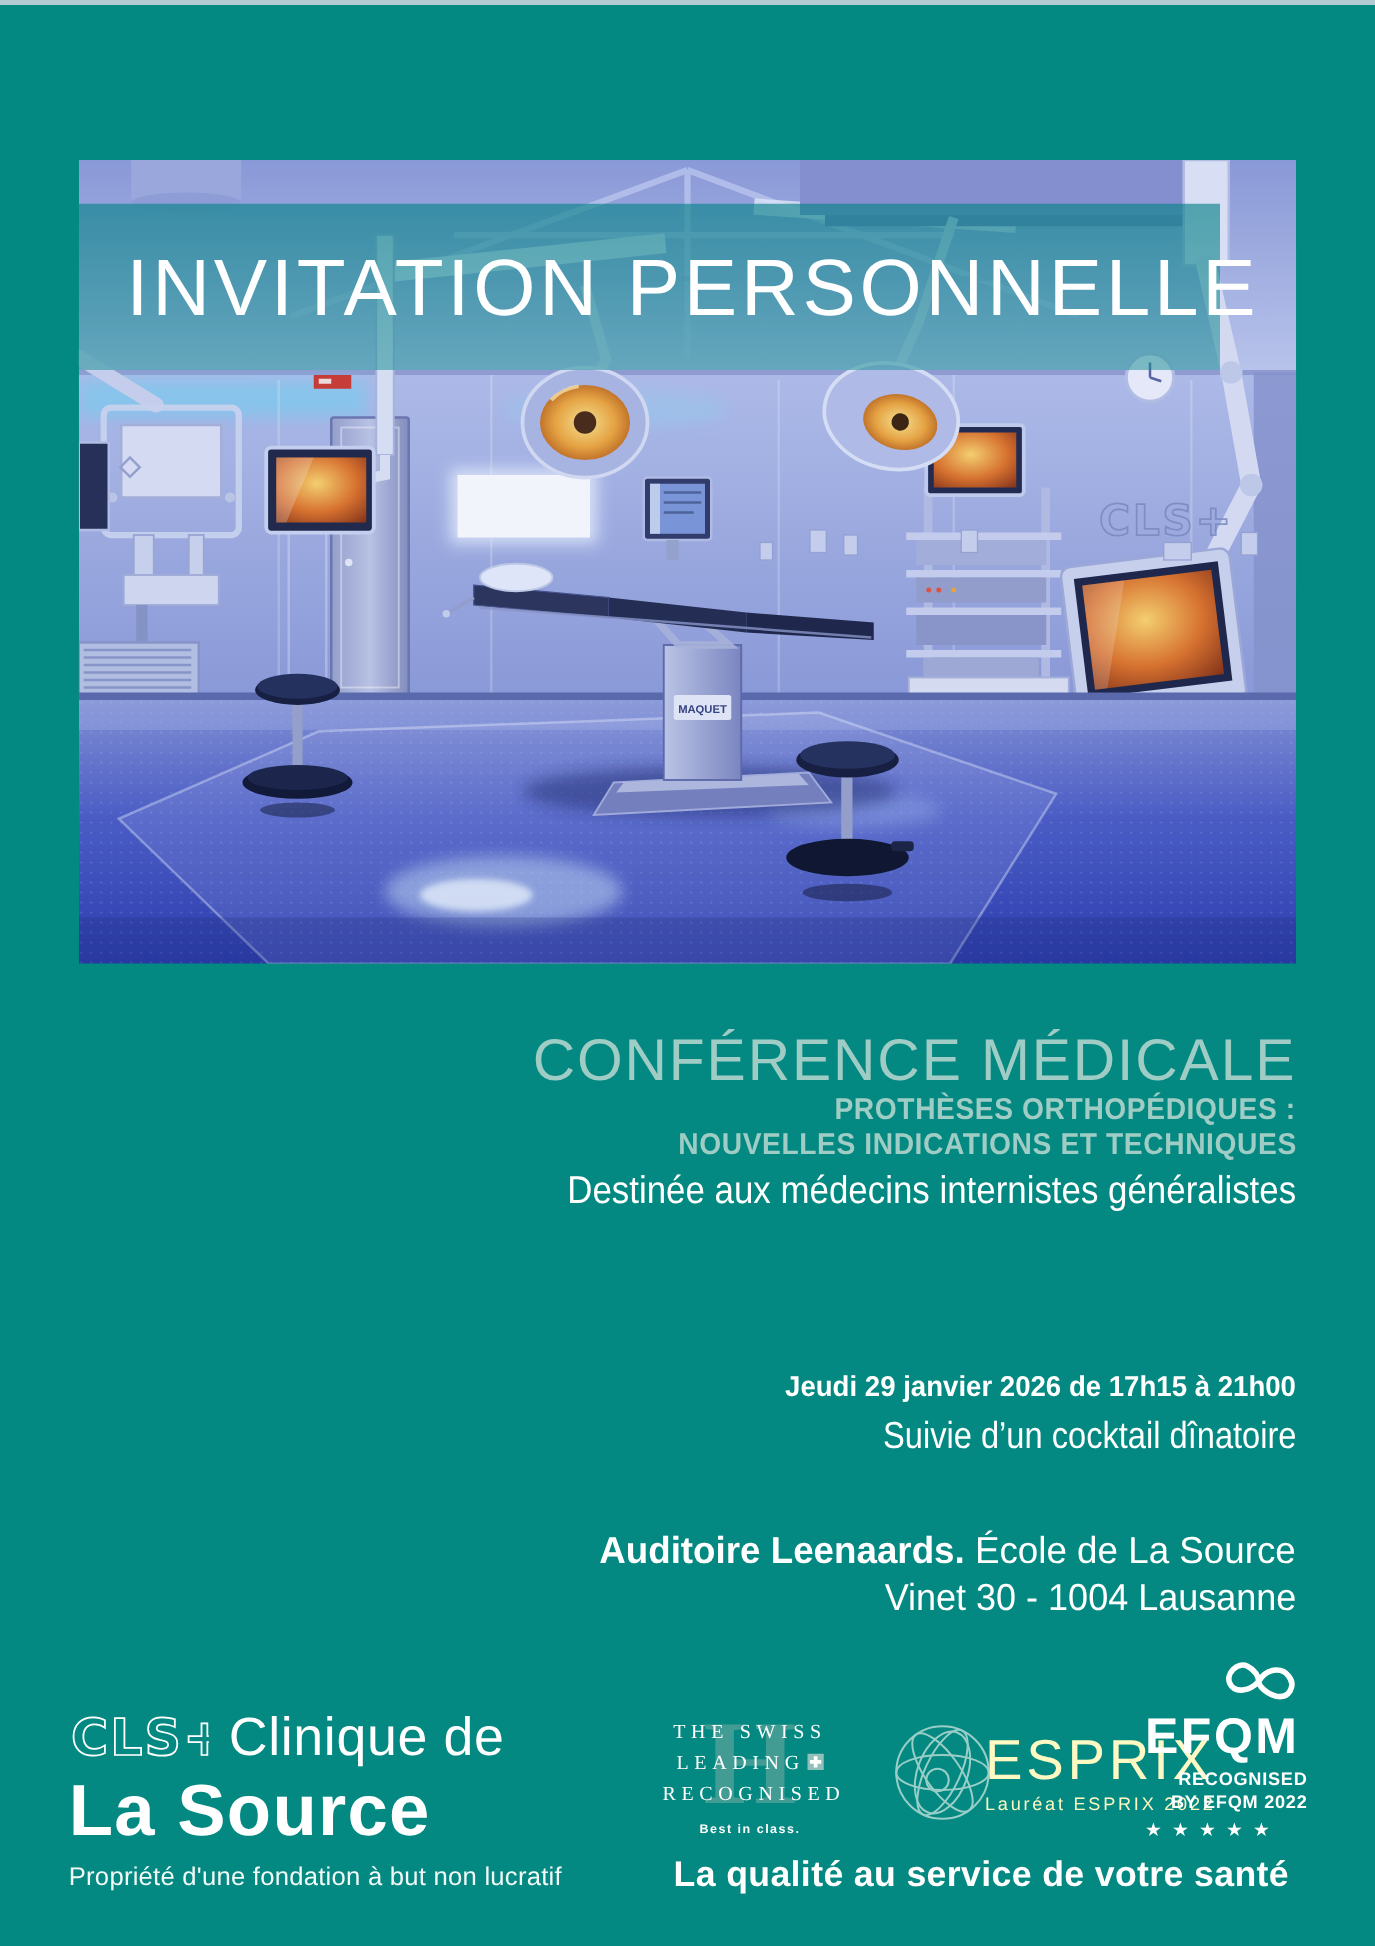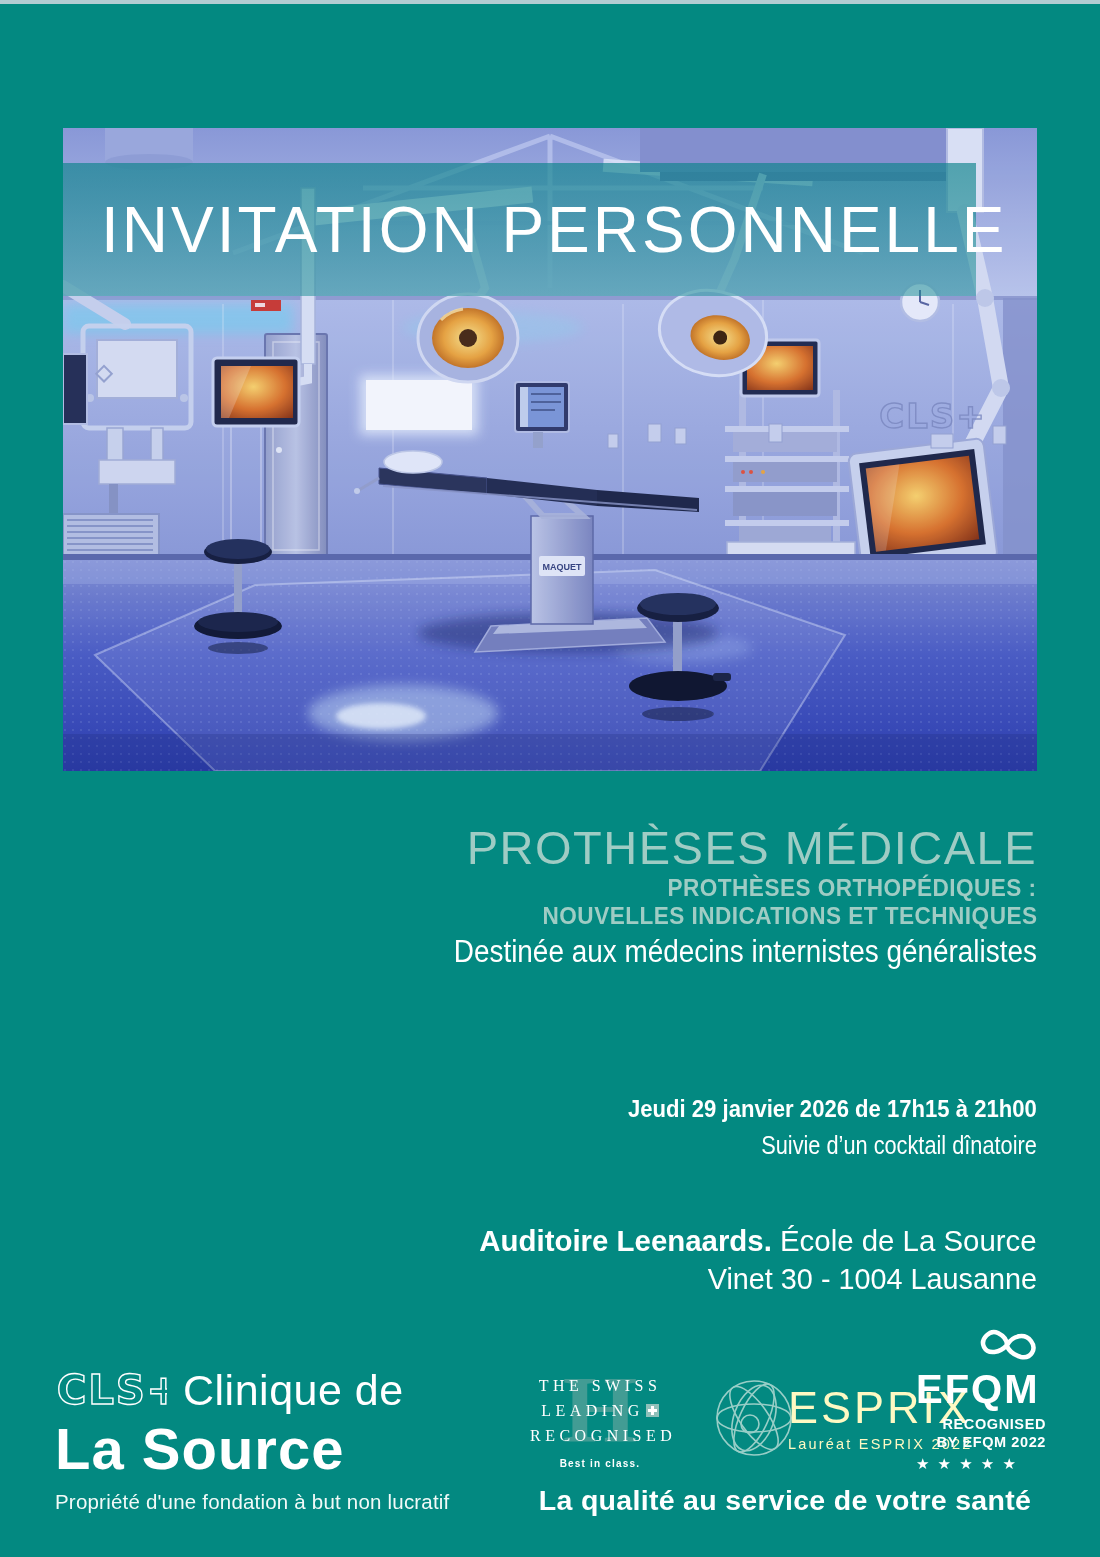--- a/index.html
+++ b/index.html
@@ -20,21 +20,21 @@
   .rcol{position:absolute;right:63px;text-align:right;color:#fff;}
   .cond{display:inline-block;transform-origin:100% 50%;white-space:nowrap;}
   .sx96{transform:scaleX(.96);} .sx94{transform:scaleX(.94);} .sx90{transform:scaleX(.90);}
   .sx87{transform:scaleX(.87);} .sx98{transform:scaleX(.98);}
 
   .h-conf{font-size:47px;line-height:1.1;color:#9fccc4;letter-spacing:1.5px;font-weight:400;}
   .h-sub{font-size:24px;line-height:1.16;color:#9fccc4;font-weight:bold;letter-spacing:.5px;}
   .h-aud{font-size:31px;line-height:1.3;color:#ffffff;margin-top:3px;}
 
   .ev-date{font-size:23px;font-weight:bold;line-height:1.2;}
-  .ev-note{font-size:25px;line-height:1.3;margin-top:5px;}
+  .ev-note{font-size:30px;line-height:1.3;margin-top:5px;}
   .ve-line{font-size:30px;line-height:1.25;}
   .ve-line b{font-weight:bold;}
 
   
   .f-left{position:absolute;left:55px;top:1363px;color:#fff;}
   .f-row{display:flex;align-items:center;gap:16px;}
   .cls-name-top{font-size:43px;letter-spacing:.5px;}
   .cls-name-bottom{font-size:58px;font-weight:bold;letter-spacing:1px;line-height:1.02;margin-top:2px;}
   .cls-sub{font-size:20.5px;letter-spacing:.2px;margin-top:12px;color:#f2faf8;}
 
@@ -302,21 +302,21 @@
 
       <rect x="0" y="0" width="974" height="643" fill="#4156cc" opacity=".06"></rect>
     </svg>
 
     <div class="band">
       <div class="band-title">INVITATION PERSONNELLE</div>
     </div>
   </div>
 
   <div class="rcol" style="top:822px;">
-    <div class="h-conf">PROTHÈSES MÉDICALE</div>
+    <div class="h-conf">CONFÉRENCE MÉDICALE</div>
     <div class="h-sub">
       <span class="cond sx94">PROTHÈSES ORTHOPÉDIQUES :</span>
     </div>
     <div class="h-sub">
       <span class="cond sx94">NOUVELLES INDICATIONS ET TECHNIQUES</span>
     </div>
     <div class="h-aud">
       <span class="cond sx90">Destinée aux médecins internistes généralistes</span>
     </div>
   </div>

